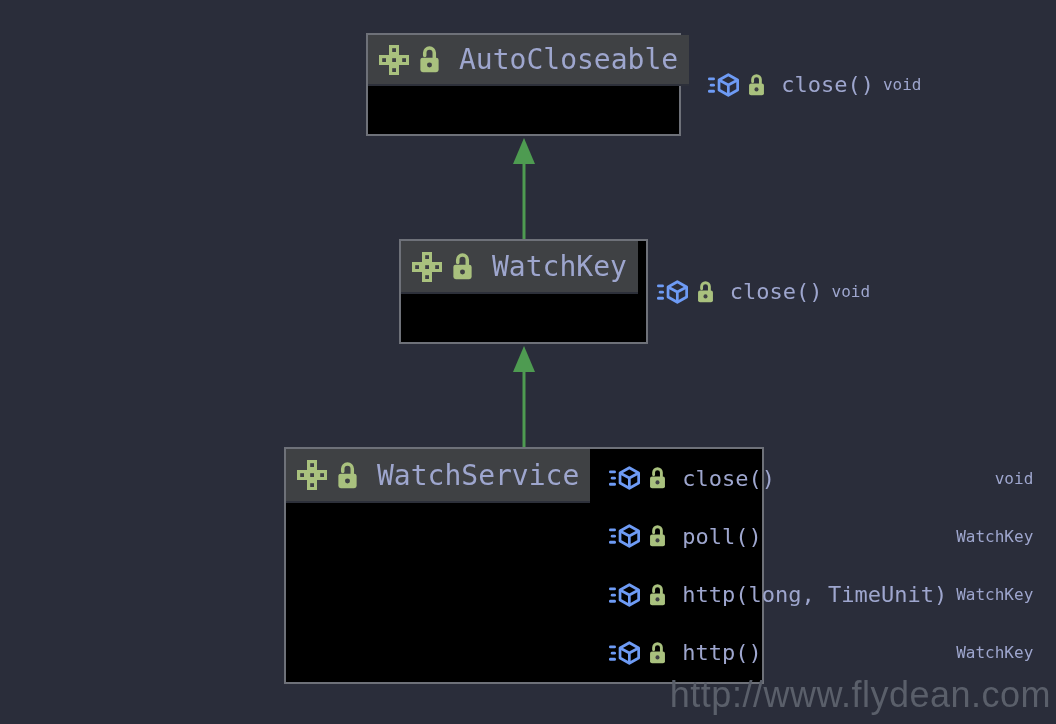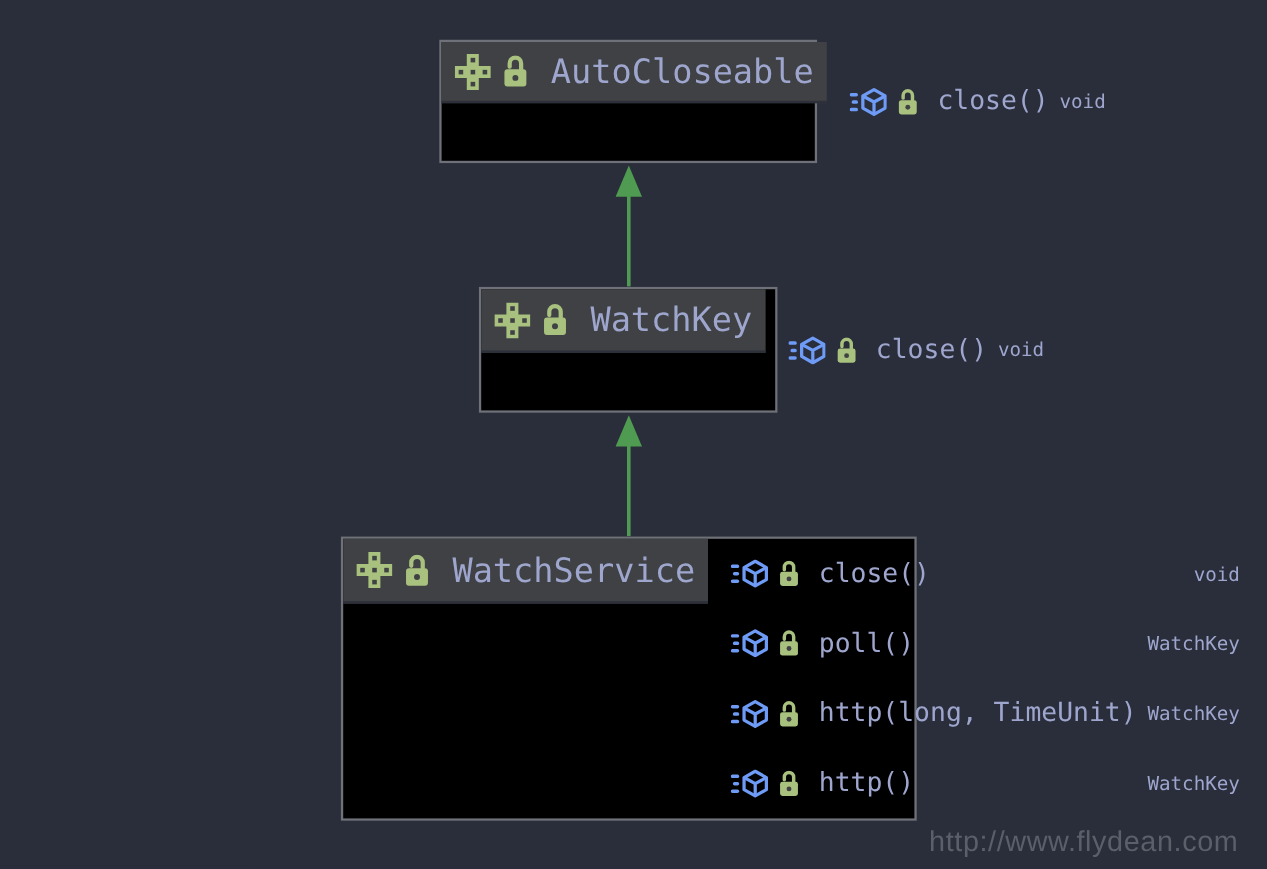--- a/index.html
+++ b/index.html
@@ -64,24 +64,24 @@
   #node-closeable .node-header { height: 53px; }
   #node-watchservice  { left: 284px; top: 447px; width: 480px; height: 237px; text-align: right; }
   #node-watchservice .node-header { height: 54px; }
 
   .arrow-svg { position: absolute; pointer-events: none; }
   #arrow-1 { left: 509px; top: 138px; }
   #arrow-2 { left: 509px; top: 346px; }
 
   .watermark {
     position: absolute;
-    right: 24px;
+    right: 5px;
     bottom: 8px;
     font-family: "Liberation Sans", sans-serif;
-    font-size: 24px;
+    font-size: 36px;
     color: #5A5F6A;
     letter-spacing: 0.5px;
   }
   .icon { flex: 0 0 auto; display: block; }
 </style>
 </head>
 <body>
 
 <svg width="0" height="0" style="position:absolute">
   <defs>

